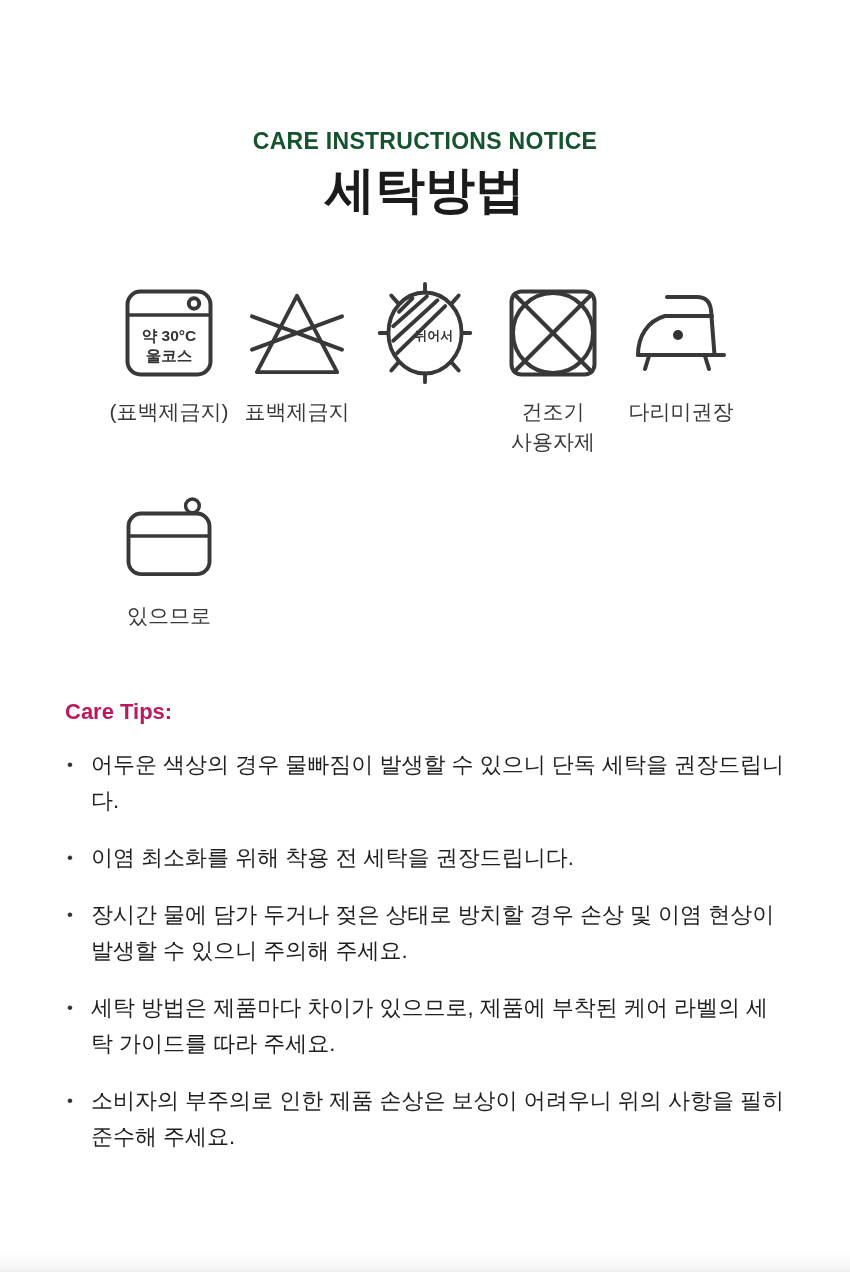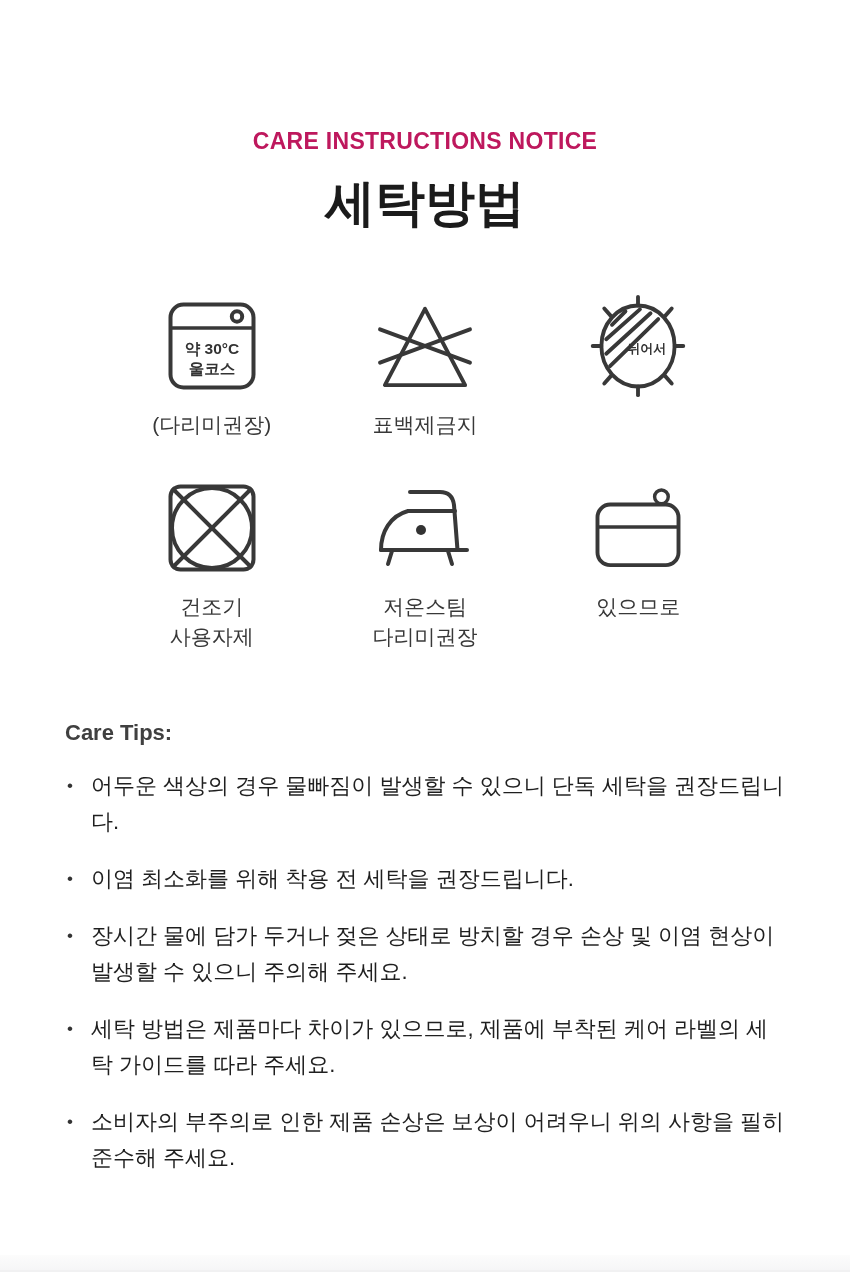--- a/index.html
+++ b/index.html
@@ -9,41 +9,41 @@
     font-family: "Liberation Sans", "DejaVu Sans", sans-serif;
     color: #222222;
     position: relative;
     overflow: hidden;
   }
   .page { padding-top: 128px; }
 
   
   .header { text-align: center; }
   .eyebrow {
-    color: #be185d;
+    color: #14532d;
     font-size: 23px;
     font-weight: 700;
     letter-spacing: 0.3px;
     line-height: 26px;
   }
   .title {
-    margin-top: 20px;
+    margin-top: 7px;
     color: #1b1b1b;
     font-size: 50px;
     font-weight: 700;
     line-height: 58px;
   }
 
   
   .grid {
     width: 640px;
     margin: 58px auto 0 auto;
     display: grid;
-    grid-template-columns: repeat(3, 1fr);
-    row-gap: 32px;
+    grid-template-columns: repeat(5, 1fr);
+    row-gap: 24px;
   }
   .cell { text-align: center; }
   .icon-box {
     height: 112px;
     display: flex;
     align-items: center;
     justify-content: center;
   }
   .icon-box svg { display: block; }
   .stroke { fill: none; stroke: #383838; stroke-width: 4; }
@@ -61,21 +61,21 @@
     font-weight: 700;
   }
 
   
   .tips {
     margin: 66px 60px 0 65px;
   }
   .tips-heading {
     font-size: 22px;
     font-weight: 700;
-    color: #404040;
+    color: #be185d;
     line-height: 30px;
   }
   .tips ul {
     list-style: none;
     margin: 20px 0 0 0;
     padding: 0;
     max-width: 730px;
   }
   .tips li {
     display: flex;
@@ -121,21 +121,21 @@
       <div class="icon-box">
         <svg viewBox="0 0 90 90" width="90" height="90" aria-hidden="true">
           <rect class="stroke" x="3.5" y="3.5" width="83" height="83" rx="13"></rect>
           <line class="stroke-thin" x1="3.5" y1="27" x2="86.5" y2="27"></line>
           <circle class="stroke" cx="70" cy="15.5" r="5.2"></circle>
           <text class="svg-text" x="45" y="53" font-size="15.5" text-anchor="middle">약 30°C</text>
           <text class="svg-text" x="45" y="73" font-size="15.5" text-anchor="middle">울코스</text>
         </svg>
       </div>
       <div class="icon-label">
-        <span>(다리미권장)</span>
+        <span>(표백제금지)</span>
       </div>
     </div>
 
     <div class="cell">
       <div class="icon-box">
         <svg viewBox="0 0 100 92" width="98" height="90" aria-hidden="true">
           <polygon class="stroke" points="50,8 9,86 91,86" stroke-linejoin="round"></polygon>
           <line class="stroke" x1="4" y1="29" x2="96" y2="63" stroke-linecap="round"></line>
           <line class="stroke" x1="96" y1="29" x2="4" y2="63" stroke-linecap="round"></line>
         </svg>
@@ -200,21 +200,20 @@
             <path d="M4,61 L90,61"></path>
             <path d="M4,61 C4,43 13,27 31,22 L78,22"></path>
             <path d="M33,3 L63,3 C72,3 76,8 77,16 L80.5,61"></path>
             <path d="M15,62 L11,75"></path>
             <path d="M71,62 L75,75"></path>
           </g>
           <circle cx="44" cy="41" r="5" fill="#333333"></circle>
         </svg>
       </div>
       <div class="icon-label">
-        <span>저온스팀</span>
         <span>다리미권장</span>
       </div>
     </div>
 
     <div class="cell">
       <div class="icon-box">
         <svg viewBox="0 0 90 84" width="90" height="82" aria-hidden="true">
           <circle class="stroke-thin" cx="69" cy="10" r="7"></circle>
           <rect class="stroke" x="3.5" y="18" width="83" height="62" rx="13"></rect>
           <line class="stroke-thin" x1="3.5" y1="41" x2="86.5" y2="41"></line>

